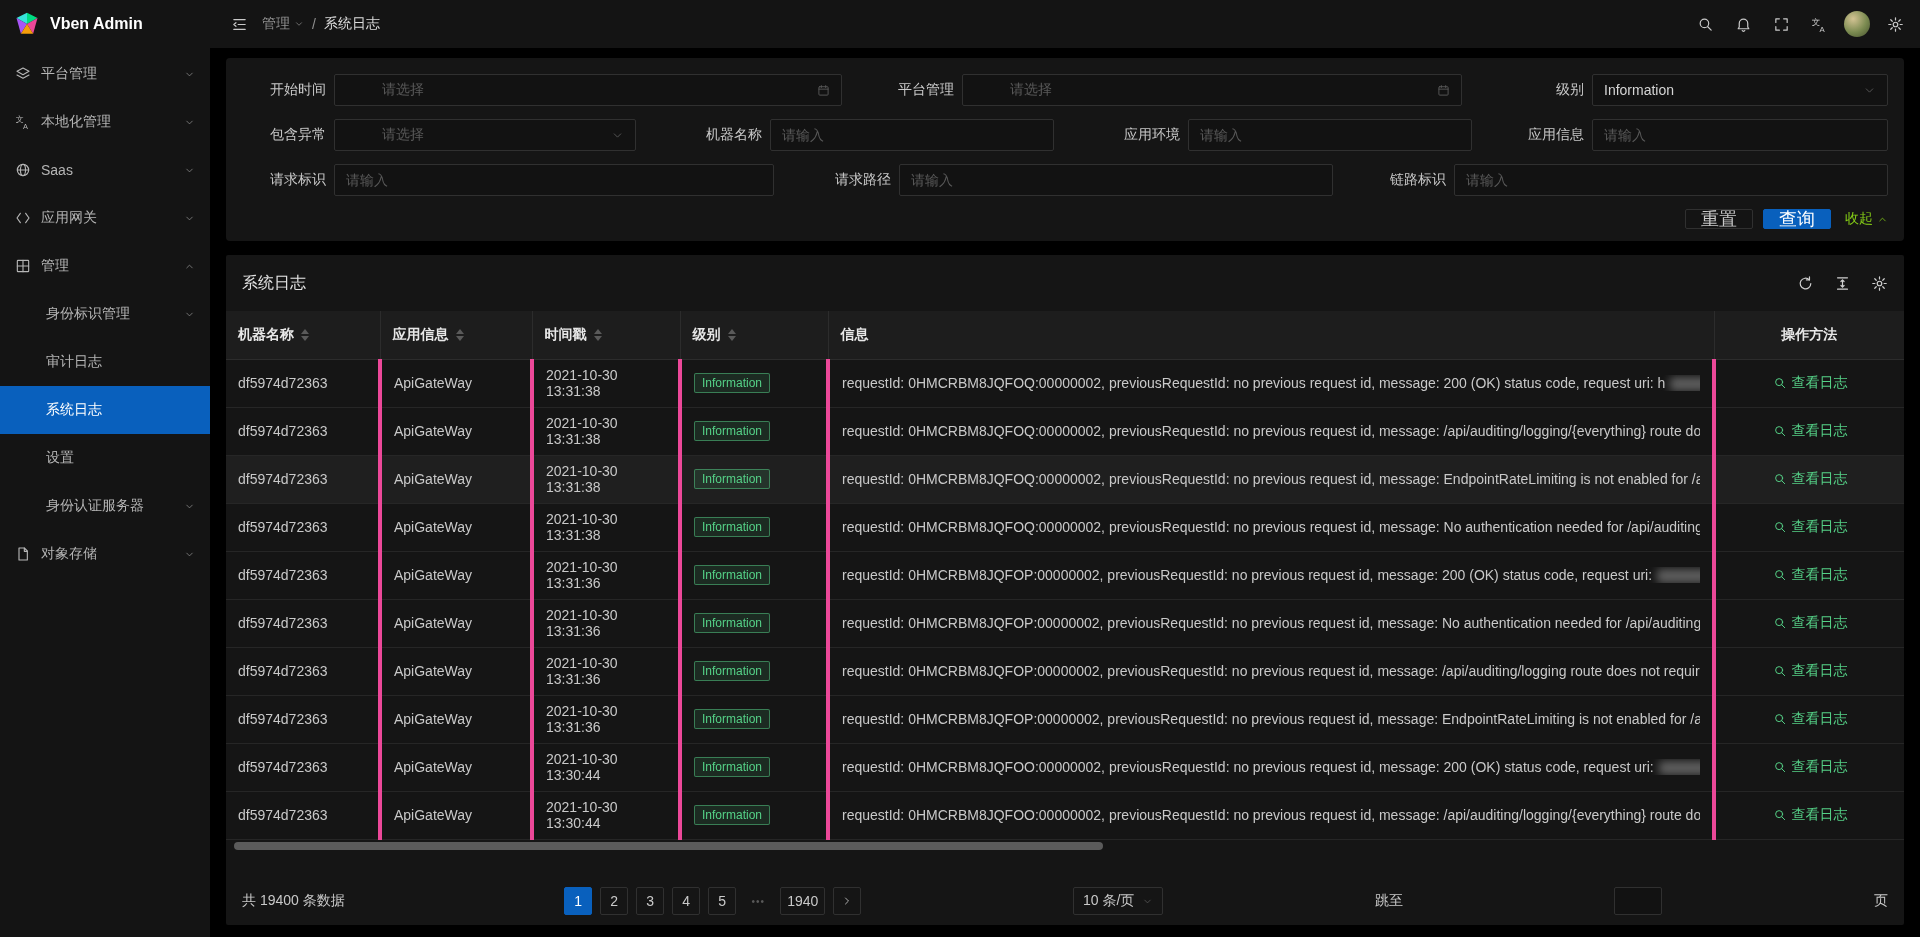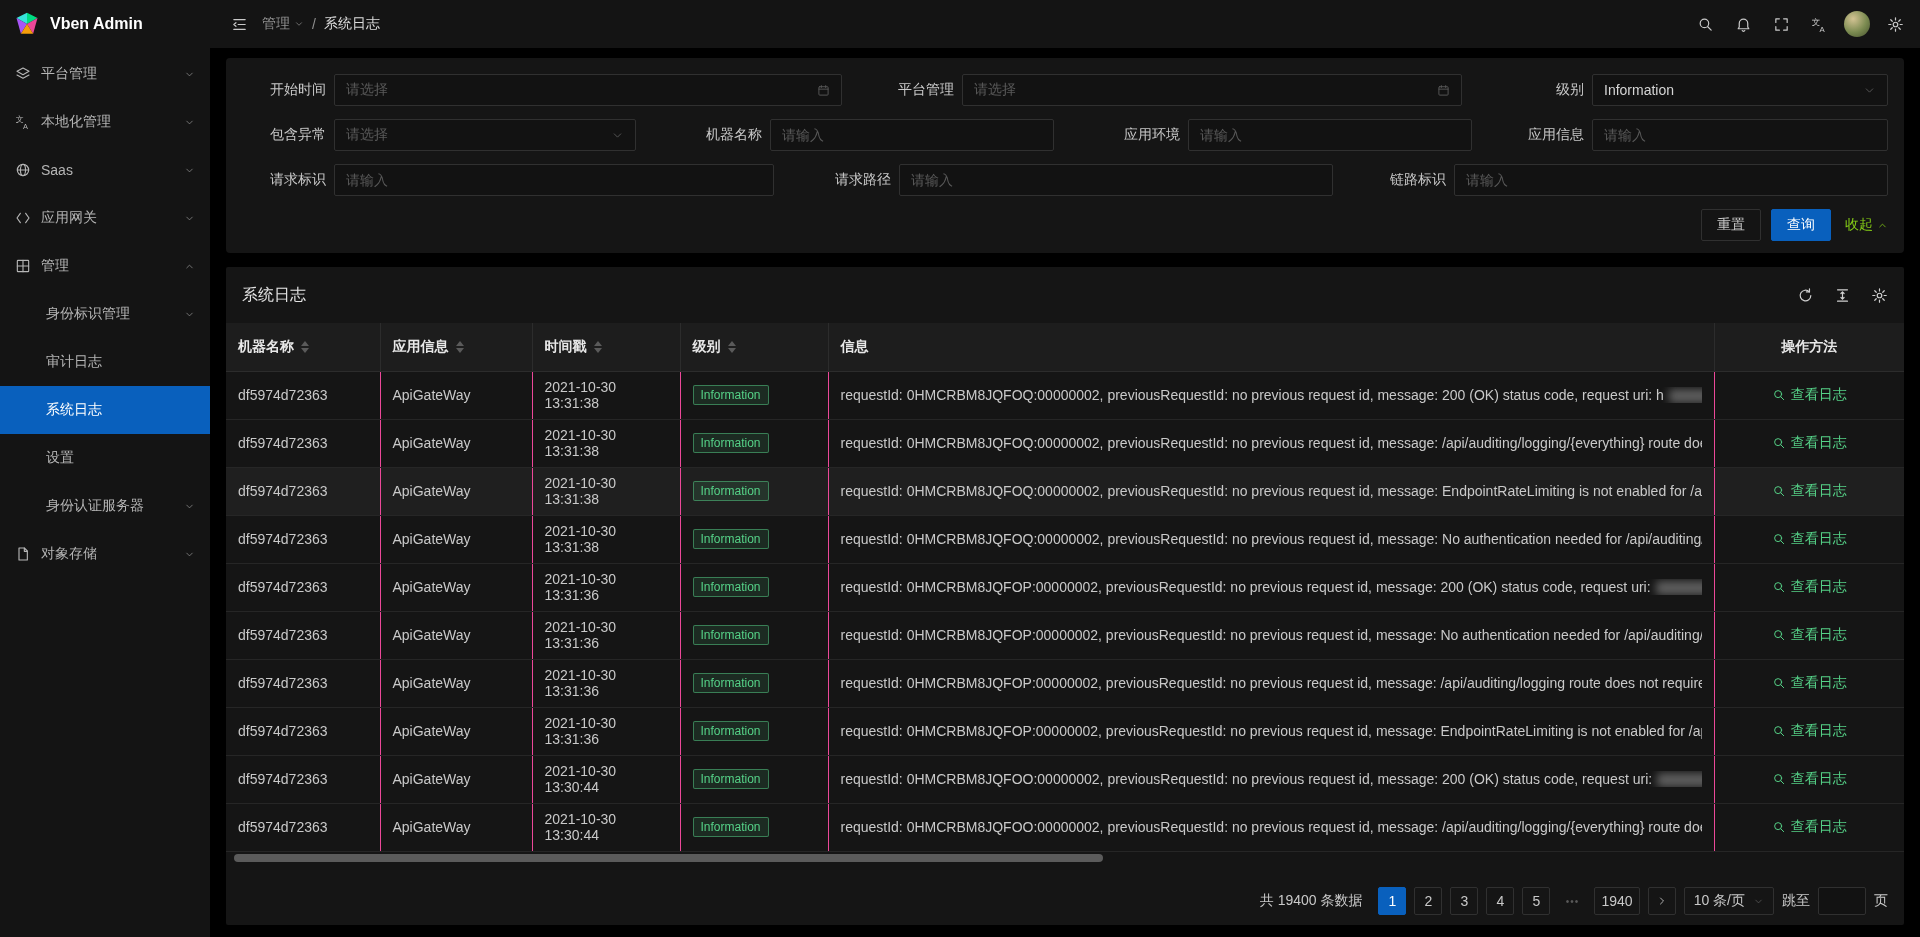--- a/index.html
+++ b/index.html
@@ -52,27 +52,27 @@
   .search-panel { background:var(--panel); border-radius:4px; padding:16px 16px 12px; flex:none; }
   .form-row { display:flex; align-items:center; margin-bottom:13px; }
   .field { display:flex; align-items:center; }
   .field.push-right { margin-left:auto; }
   .flabel { flex:none; text-align:right; padding-right:8px; color:#c9c9c9; }
   .ctl { height:32px; background:#121212; border:1px solid var(--border); border-radius:2px;
     color:#c9c9c9; font-size:14px; padding:0 11px; outline:none;
     font-family:"Liberation Sans","DejaVu Sans",sans-serif; }
   input.ctl::placeholder { color:var(--dim); }
   .ctl.fake { display:flex; align-items:center; cursor:pointer; }
-  .ctl .ph { color:var(--dim); }
+  .ctl .ph { color:var(--dim);margin-left:36px; }
   .ctl .val { color:#d5d5d5; }
   .ctl .suffix { margin-left:auto; display:flex; color:var(--dim); }
   .ctl .suffix svg { width:13px; height:13px; }
   .form-actions { display:flex; align-items:center; justify-content:flex-end; gap:10px; margin-top:3px; }
-  .btn { height:32px; padding:0 15px; border-radius:2px; display:inline-flex; align-items:center;
-    cursor:pointer; font-size:14px; }
+  .btn { height:20px; padding:0 15px; border-radius:2px; display:inline-flex; align-items:center;
+    cursor:pointer; font-size:18px; }
   .btn.default { background:#141414; border:1px solid var(--border); color:#c9c9c9; }
   .btn.primary { background:var(--primary); border:1px solid var(--primary); color:#fff; }
   .collapse-link { display:inline-flex; align-items:center; gap:4px; color:#84cc16; cursor:pointer; margin-left:4px; }
   .collapse-link .cl-caret { display:flex; }
   .collapse-link .cl-caret svg { width:11px; height:11px; transform:rotate(180deg); }
 
   
   .table-panel { background:var(--panel); border-radius:2px; margin-top:14px; flex:1; min-height:0;
     display:flex; flex-direction:column; overflow:hidden; }
   .tbar { height:56px; flex:none; display:flex; align-items:center; justify-content:space-between; padding:0 16px; }
@@ -85,35 +85,35 @@
   th { background:#1d1d1d; height:48px; font-weight:600; color:#e8e8e8; text-align:left;
     padding:0 12px; border-bottom:1px solid #2c2c2c; border-right:1px solid #2c2c2c; }
   th:last-child { border-right:none; }
   .th-inner { display:flex; align-items:center; }
   .th-inner.center { justify-content:center; }
   .sorters { display:inline-flex; flex-direction:column; margin-left:7px; gap:2px; cursor:pointer; }
   .sorters i { width:0; height:0; border-left:4px solid transparent; border-right:4px solid transparent; }
   .sorters .up { border-bottom:5px solid #5a5a5a; }
   .sorters .down { border-top:5px solid #5a5a5a; }
   td { height:48px; padding:0 12px; border-bottom:1px solid var(--row-border);
-    border-right:1px solid #ec4899; color:#c9c9c9; overflow:hidden; }
+    border-right:4px solid #ec4899; color:#c9c9c9; overflow:hidden; }
   td:last-child { border-right:none; }
   tr.hover td { background:#1f1f1f; }
   td.center { text-align:center; }
   .clip { white-space:nowrap; overflow:hidden; }
   .badge { display:inline-block; font-size:12px; line-height:18px; padding:0 7px; border-radius:2px;
     color:var(--success); background:rgba(85,209,135,0.12); border:1px solid rgba(85,209,135,0.5); }
   .view-log { display:inline-flex; align-items:center; gap:5px; color:var(--success); cursor:pointer; }
   .view-log svg { width:14px; height:14px; }
 
   .hscroll { height:8px; flex:none; margin:2px 3px 0; position:relative; }
   .hscroll .thumb { position:absolute; left:5px; top:0; height:8px; width:52%;
     background:#5b5b5b; border-radius:4px; cursor:pointer; }
 
-  .pagination { margin-top:auto; flex:none; display:flex; align-items:center; justify-content:flex-end;
+  .pagination { margin-top:auto; flex:none; display:flex; align-items:center; justify-content:space-between;
     gap:8px; padding:8px 16px 10px; color:#c9c9c9; }
   .total { margin-right:8px; }
   .page-item { min-width:28px; height:28px; padding:0 6px; display:inline-flex; align-items:center;
     justify-content:center; border:1px solid var(--border); border-radius:2px; cursor:pointer; background:transparent; }
   .page-item.active { background:var(--primary); border-color:var(--primary); color:#fff; }
   .page-item.ellipsis { border:none; color:var(--dim); letter-spacing:1px; font-size:10px; }
   .page-item.next svg { width:12px; height:12px; }
   .page-size { height:28px; border:1px solid var(--border); border-radius:2px; display:inline-flex;
     align-items:center; gap:8px; padding:0 9px; cursor:pointer; }
   .page-size .suffix { display:flex; color:var(--dim); }

